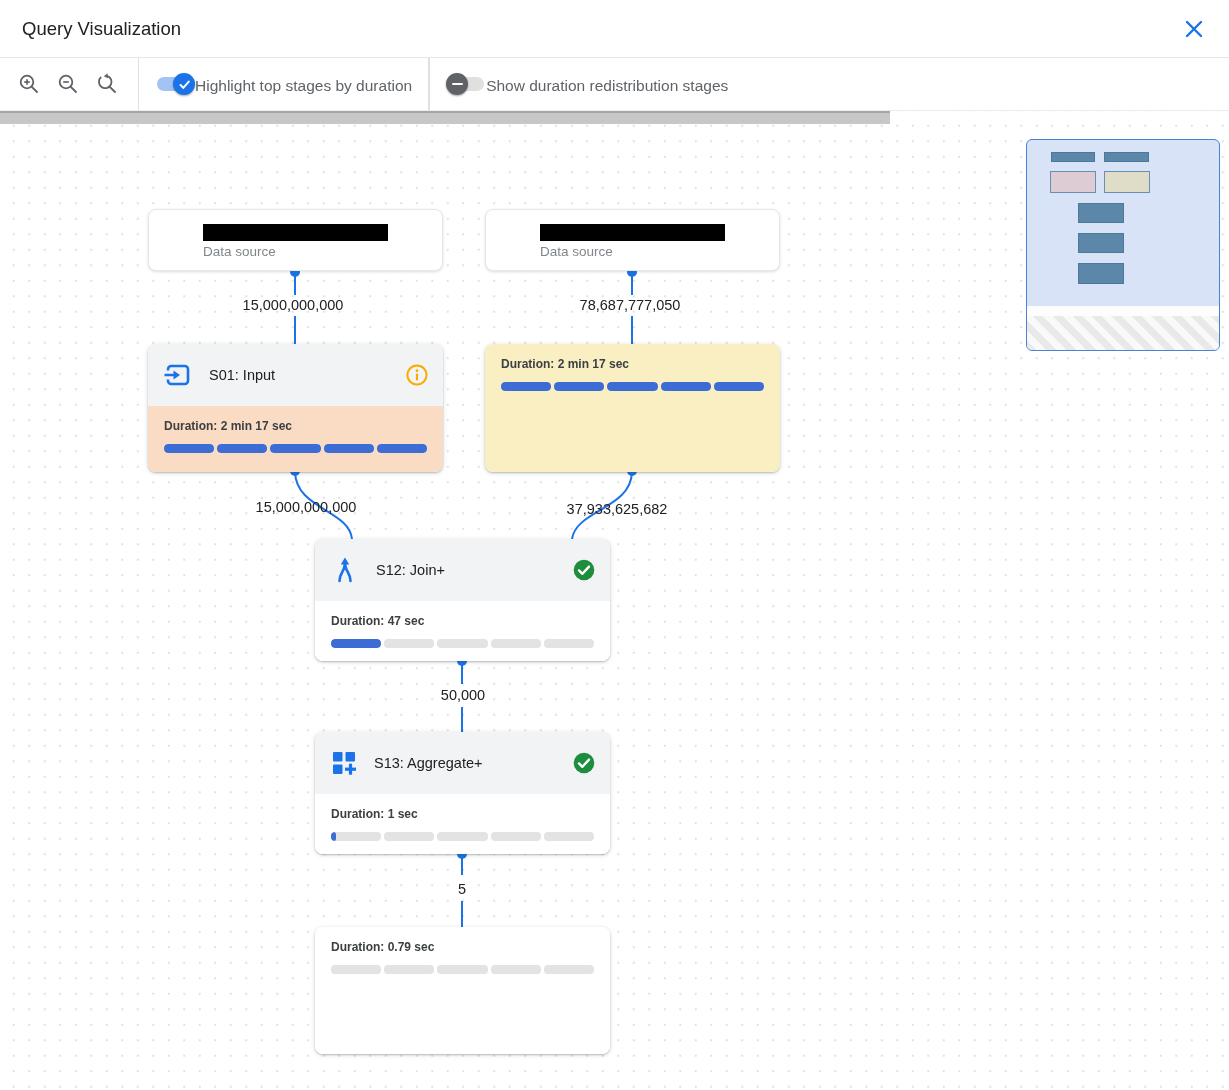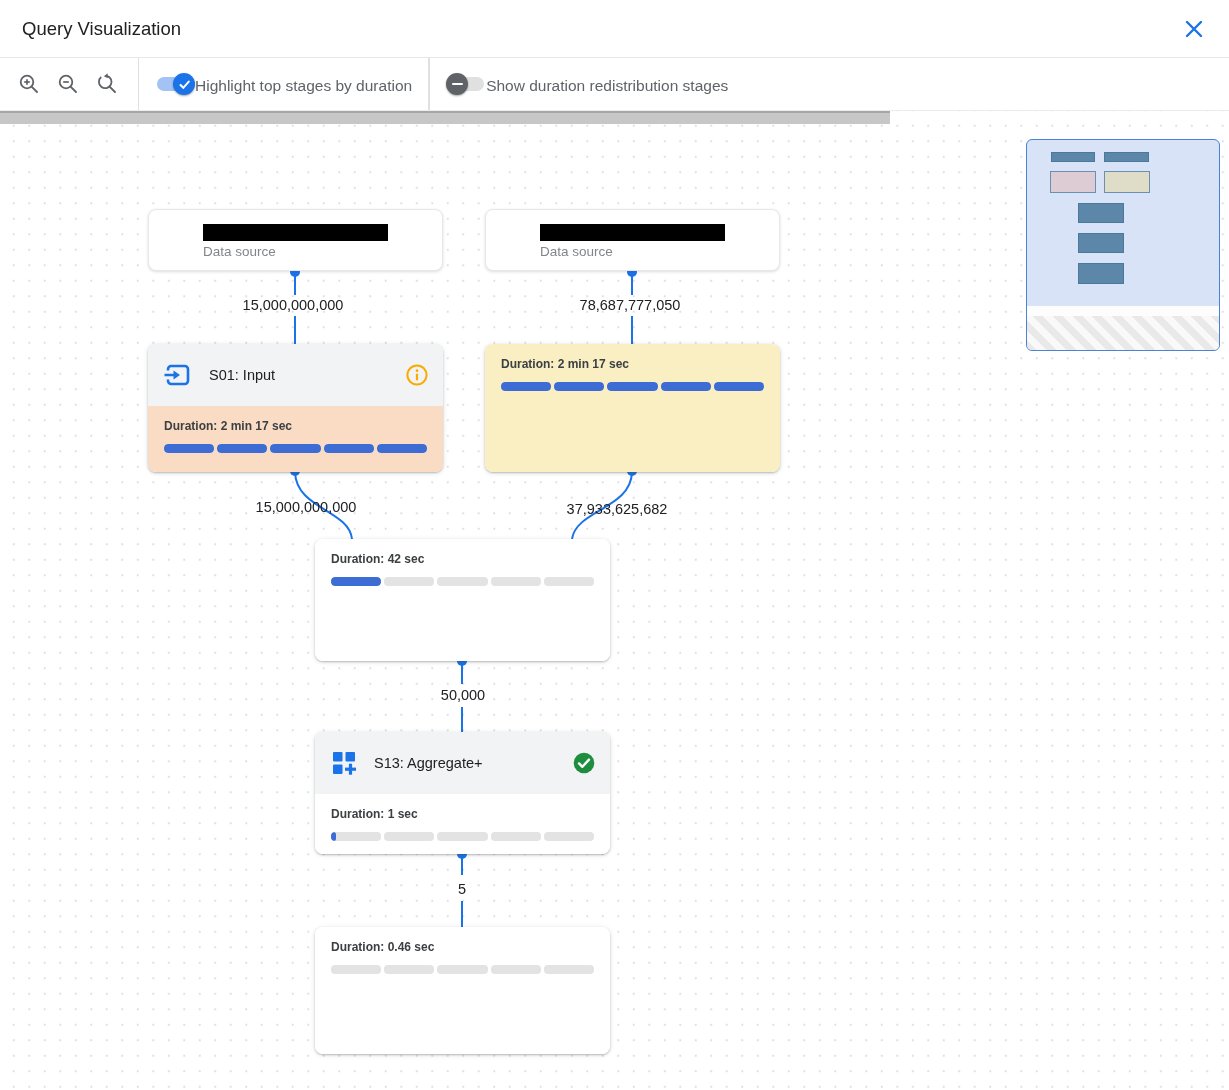--- a/index.html
+++ b/index.html
@@ -258,22 +258,34 @@
             <div style="width: 100%;"></div>
           </div>
           <div class="seg">
             <div style="width: 100%;"></div>
           </div>
       </div>
     </div>
   </div>
 
   <div class="stage-card" style="left:315px; top:428px; height:122px;">
+    <div class="stage-head">
+      <svg width="30" height="30" viewBox="0 0 30 30">
+        <path d="M9.5,26 C9.5,17.5 14,18 14.9,9.5" fill="none" stroke="#1a73e8" stroke-width="2.6" stroke-linecap="round"></path>
+        <path d="M20.5,26 C20.5,17.5 16,18 15.1,9.5" fill="none" stroke="#1a73e8" stroke-width="2.6" stroke-linecap="round"></path>
+        <path d="M10.8,9.5 L15,2.5 L19.2,9.5 Z" fill="#1a73e8"></path>
+      </svg>
+      <div class="stage-title">S12: Join+</div>
+      <svg width="22" height="22" viewBox="0 0 22 22">
+        <circle cx="11" cy="11" r="10.3" fill="#1e8e3e"></circle>
+        <path d="M6,11.4 L9.4,14.8 L16,7.6" fill="none" stroke="#fff" stroke-width="2.4" stroke-linecap="round" stroke-linejoin="round"></path>
+      </svg>
+    </div>
     <div class="stage-body" style="background: rgb(255, 255, 255);">
-      <div class="duration-text">Duration: 42 sec</div>
+      <div class="duration-text">Duration: 47 sec</div>
       <div class="bar">
         <div class="seg">
             <div style="width: 100%;"></div>
           </div>
           <div class="seg">
             <div style="width: 0%;"></div>
           </div>
           <div class="seg">
             <div style="width: 0%;"></div>
           </div>
@@ -319,21 +331,21 @@
           </div>
           <div class="seg">
             <div style="width: 0%;"></div>
           </div>
       </div>
     </div>
   </div>
 
   <div class="stage-card" style="left:315px; top:816px; height:127px;">
     <div class="stage-body" style="background: rgb(255, 255, 255);">
-      <div class="duration-text">Duration: 0.46 sec</div>
+      <div class="duration-text">Duration: 0.79 sec</div>
       <div class="bar">
         <div class="seg">
             <div style="width: 0%;"></div>
           </div>
           <div class="seg">
             <div style="width: 0%;"></div>
           </div>
           <div class="seg">
             <div style="width: 0%;"></div>
           </div>

